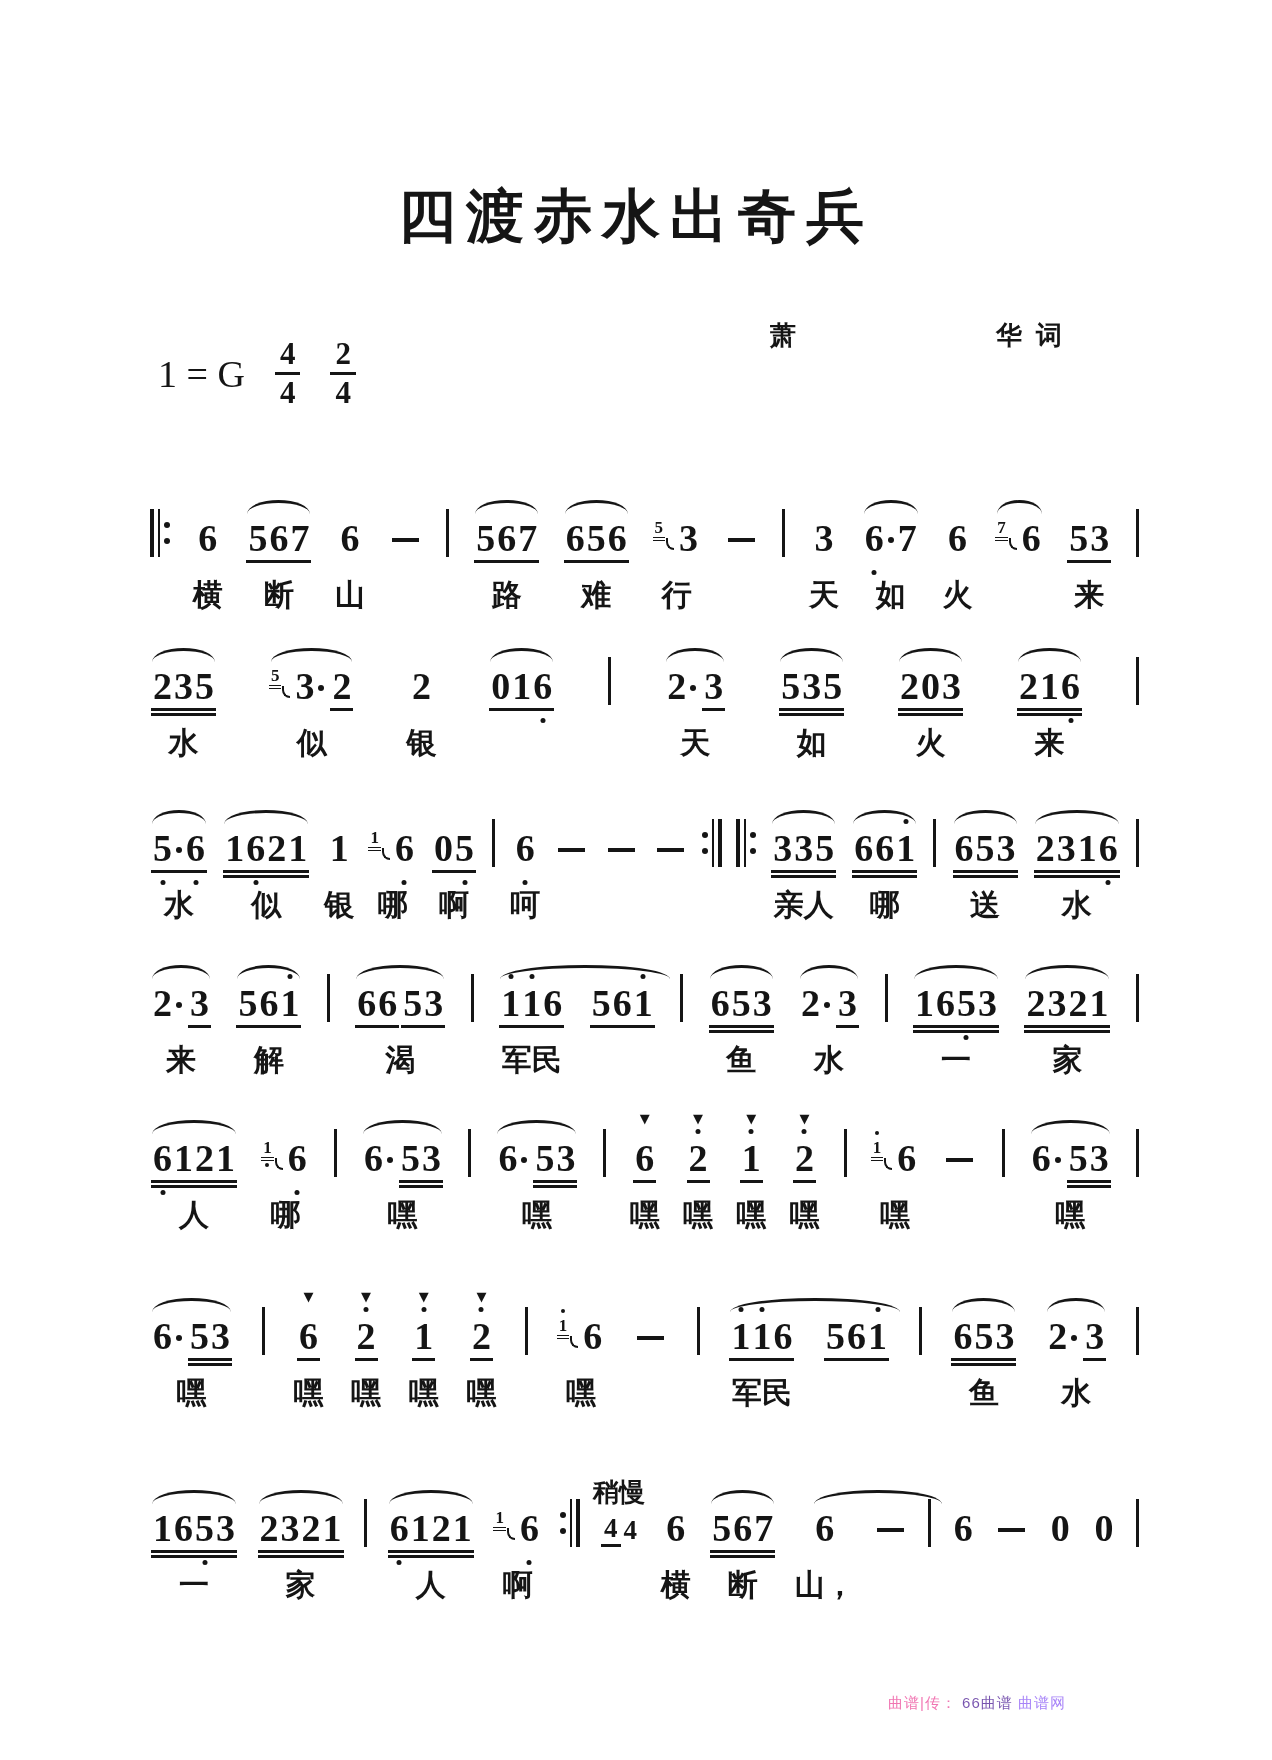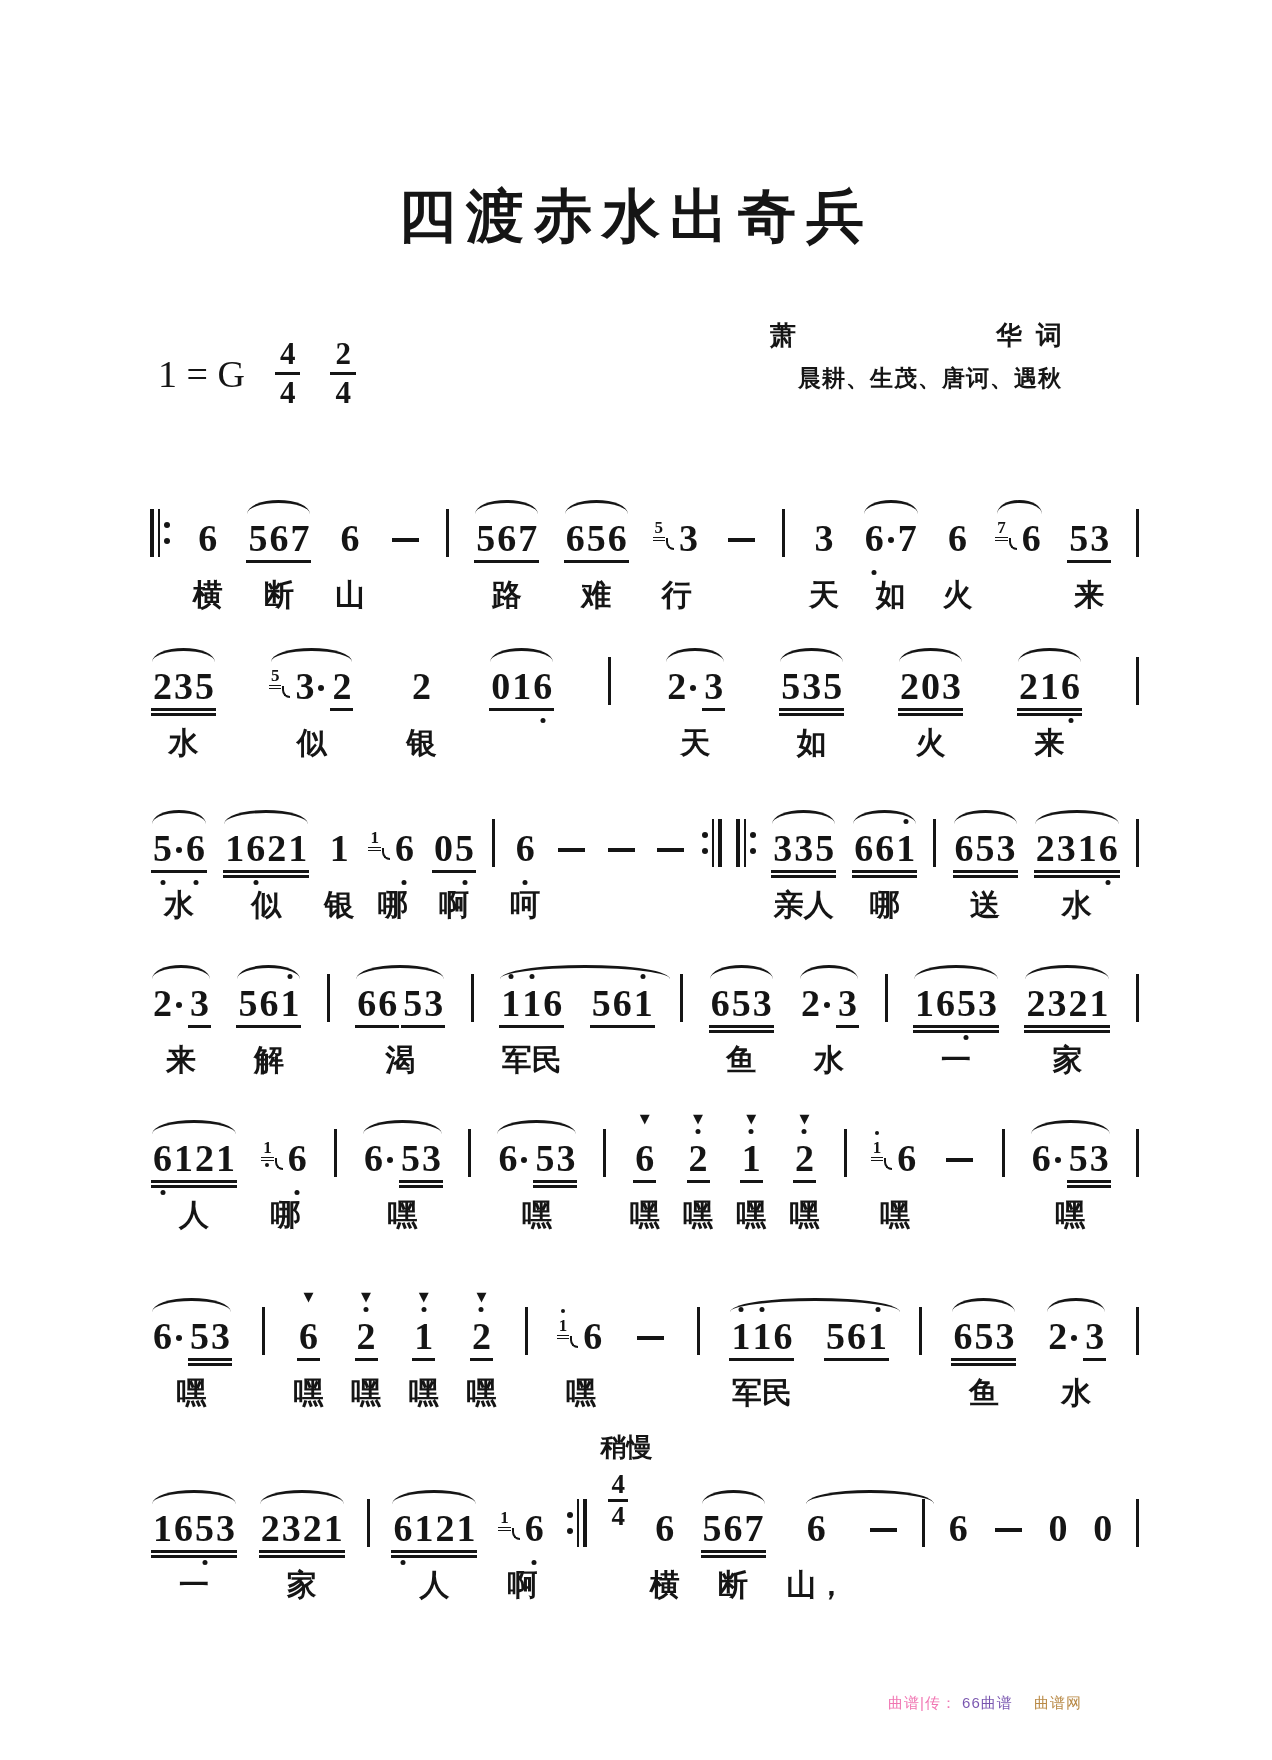--- a/index.html
+++ b/index.html
@@ -89,34 +89,34 @@
 
   .bar { width:3px; height:48px; background:#151515; margin:0 1px; }
   .dash { width:27px; height:4px; background:#151515; margin:0 4px 15px; }
 
   .rep { display:inline-flex; align-items:center; gap:4px; height:48px; }
   .rbar { width:4px; height:48px; background:#151515; }
   .rbar.thin { width:2px; }
   .rdots { display:flex; flex-direction:column; gap:10px; }
   .rdot { width:6px; height:6px; border-radius:50%; background:#151515; }
 
-  .tsig { position:relative; display:flex; flex-direction:column; align-items:center;
-          font-size:27px; line-height:1.1; margin:15px 2px; }
+  .tsig { position:relative; display:flex; flex-direction:row; align-items:center;
+          font-size:27px; line-height:1.1; margin:0 2px; }
   .tsig .tn { border-bottom:3px solid #151515; padding:0 3px; }
   .tsig .td { padding:0 3px; }
   .tempo { position:absolute; bottom:100%; margin-bottom:8px; left:-8px;
            font-size:26px; font-weight:700; white-space:nowrap;
            font-family:"Liberation Sans", sans-serif; }
 
   
   #watermark { position:absolute; top:1694px; left:888px; font-size:15px;
                opacity:.75; white-space:nowrap; letter-spacing:1px; }
   #watermark .wm-gray { color:#ec4899; }
   #watermark .wm-red  { color:#4c1d95; }
-  #watermark .wm-red2 { color:#a16207;margin-left:16px; }
+  #watermark .wm-red2 { color:#8b5cf6; }
 </style>
 </head>
 <body>
 
 <div id="page">
   <div id="title">四渡赤水出奇兵</div>
 
   <div id="keyblock">
     <span id="keylabel">1 = G</span>
     <span class="frac">
@@ -129,21 +129,20 @@
     </span>
   </div>
 
   <div id="credits">
     <div id="credit1">
       <span>萧</span>
       <span>
         <span>华</span><span class="c-role">词</span>
       </span>
     </div>
-    <div id="credit2">晨耕、生茂、唐诃、遇秋</div>
   </div>
 
   <div id="score">
       <div class="sys" style="top: 487px;">
         <div class="tok">
           <div class="nt">
             <div class="rep">
               <div class="rbar"></div>
               <div class="rbar thin"></div>
               <div class="rdots">

